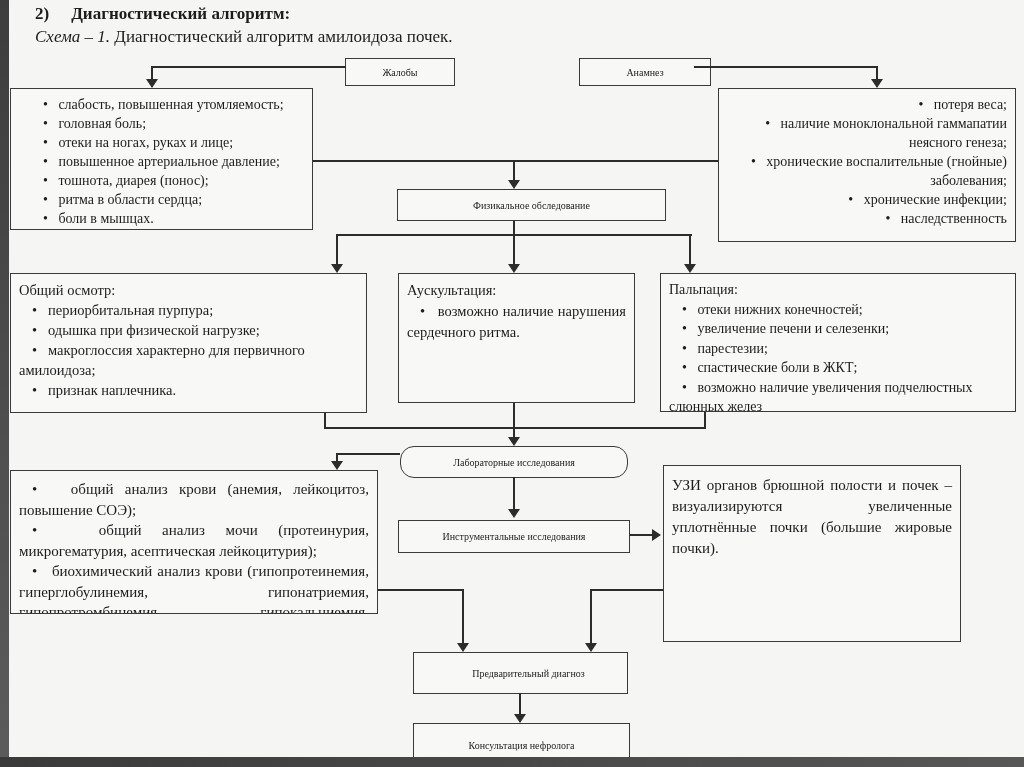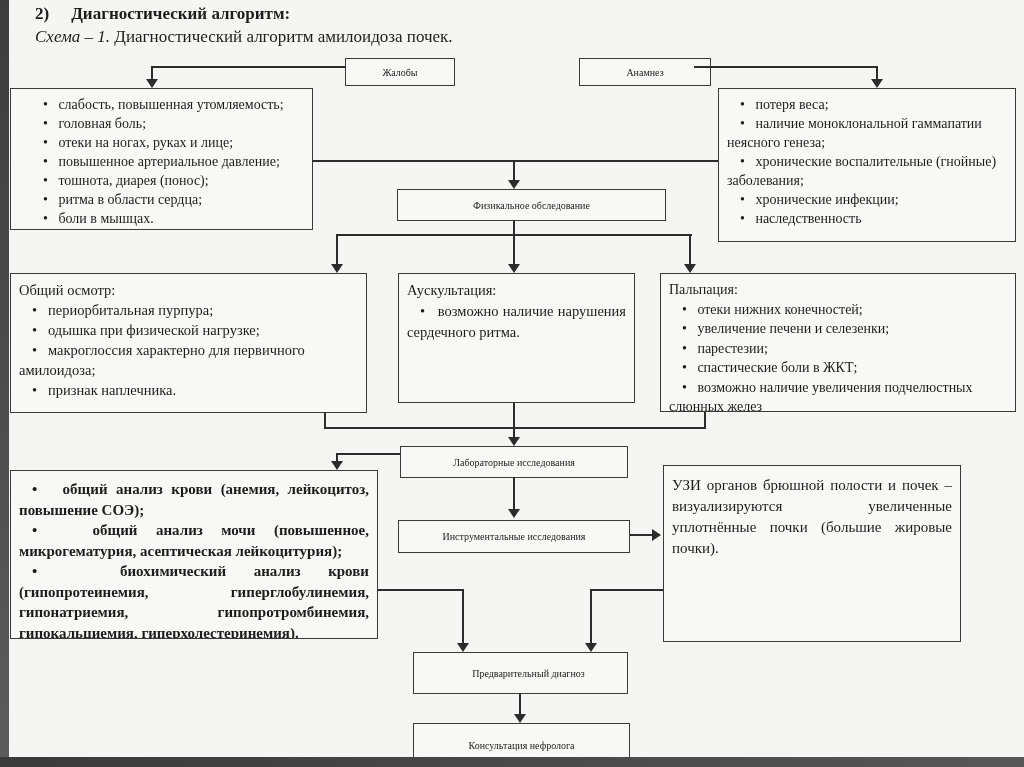--- a/index.html
+++ b/index.html
@@ -67,21 +67,21 @@
     <li>слабость, повышенная утомляемость;</li>
     <li>головная боль;</li>
     <li>отеки на ногах, руках и лице;</li>
     <li>повышенное артериальное давление;</li>
     <li>тошнота, диарея (понос);</li>
     <li>ритма в области сердца;</li>
     <li>боли в мышцах.</li>
   </ul>
 </div>
 
-<div class="box list-box" style="left:718px;top:88px;width:298px;height:154px;">
+<div class="box list-box" style="left:718px;top:88px;width:298px;height:154px;text-align:right;">
   <ul>
     <li>потеря веса;</li>
     <li>наличие моноклональной гаммапатии неясного генеза;</li>
     <li>хронические воспалительные (гнойные) заболевания;</li>
     <li>хронические инфекции;</li>
     <li>наследственность</li>
   </ul>
 </div>
 
 <div class="box label-box" style="left:397px;top:189px;width:269px;height:32px;">
@@ -109,28 +109,28 @@
   <div class="bt">Пальпация:</div>
   <ul>
     <li>отеки нижних конечностей;</li>
     <li>увеличение печени и селезенки;</li>
     <li>парестезии;</li>
     <li>спастические боли в ЖКТ;</li>
     <li>возможно наличие увеличения подчелюстных слюнных желез</li>
   </ul>
 </div>
 
-<div class="box label-box" style="left:400px;top:446px;width:228px;height:32px;">
+<div class="box label-box" style="left:400px;top:446px;width:228px;height:32px;border-radius:14px;">
   <span>Лабораторные исследования</span>
 </div>
 
-<div class="box list-box just" style="left:10px;top:470px;width:368px;height:169px;font-size:15px;line-height:20.5px;padding-top:8px;font-weight:bold;">
+<div class="box list-box just" style="left:10px;top:470px;width:368px;height:144px;font-size:15px;line-height:20.5px;padding-top:8px;">
   <ul>
     <li>общий анализ крови (анемия, лейкоцитоз, повышение СОЭ);</li>
-    <li>общий анализ мочи (повышенное, микрогематурия, асептическая лейкоцитурия);</li>
+    <li>общий анализ мочи (протеинурия, микрогематурия, асептическая лейкоцитурия);</li>
     <li>биохимический анализ крови (гипопротеинемия, гиперглобулинемия, гипонатриемия, гипопротромбинемия, гипокальциемия, гиперхолестеринемия).</li>
   </ul>
 </div>
 
 <div class="box label-box" style="left:398px;top:520px;width:232px;height:33px;">
   <span>Инструментальные исследования</span>
 </div>
 
 <div class="box list-box" style="left:663px;top:465px;width:298px;height:177px;font-size:15px;line-height:21px;padding-top:9px;">
   <div class="just-p">УЗИ органов брюшной полости и почек – визуализируются увеличенные уплотнённые почки (большие жировые почки).</div>

